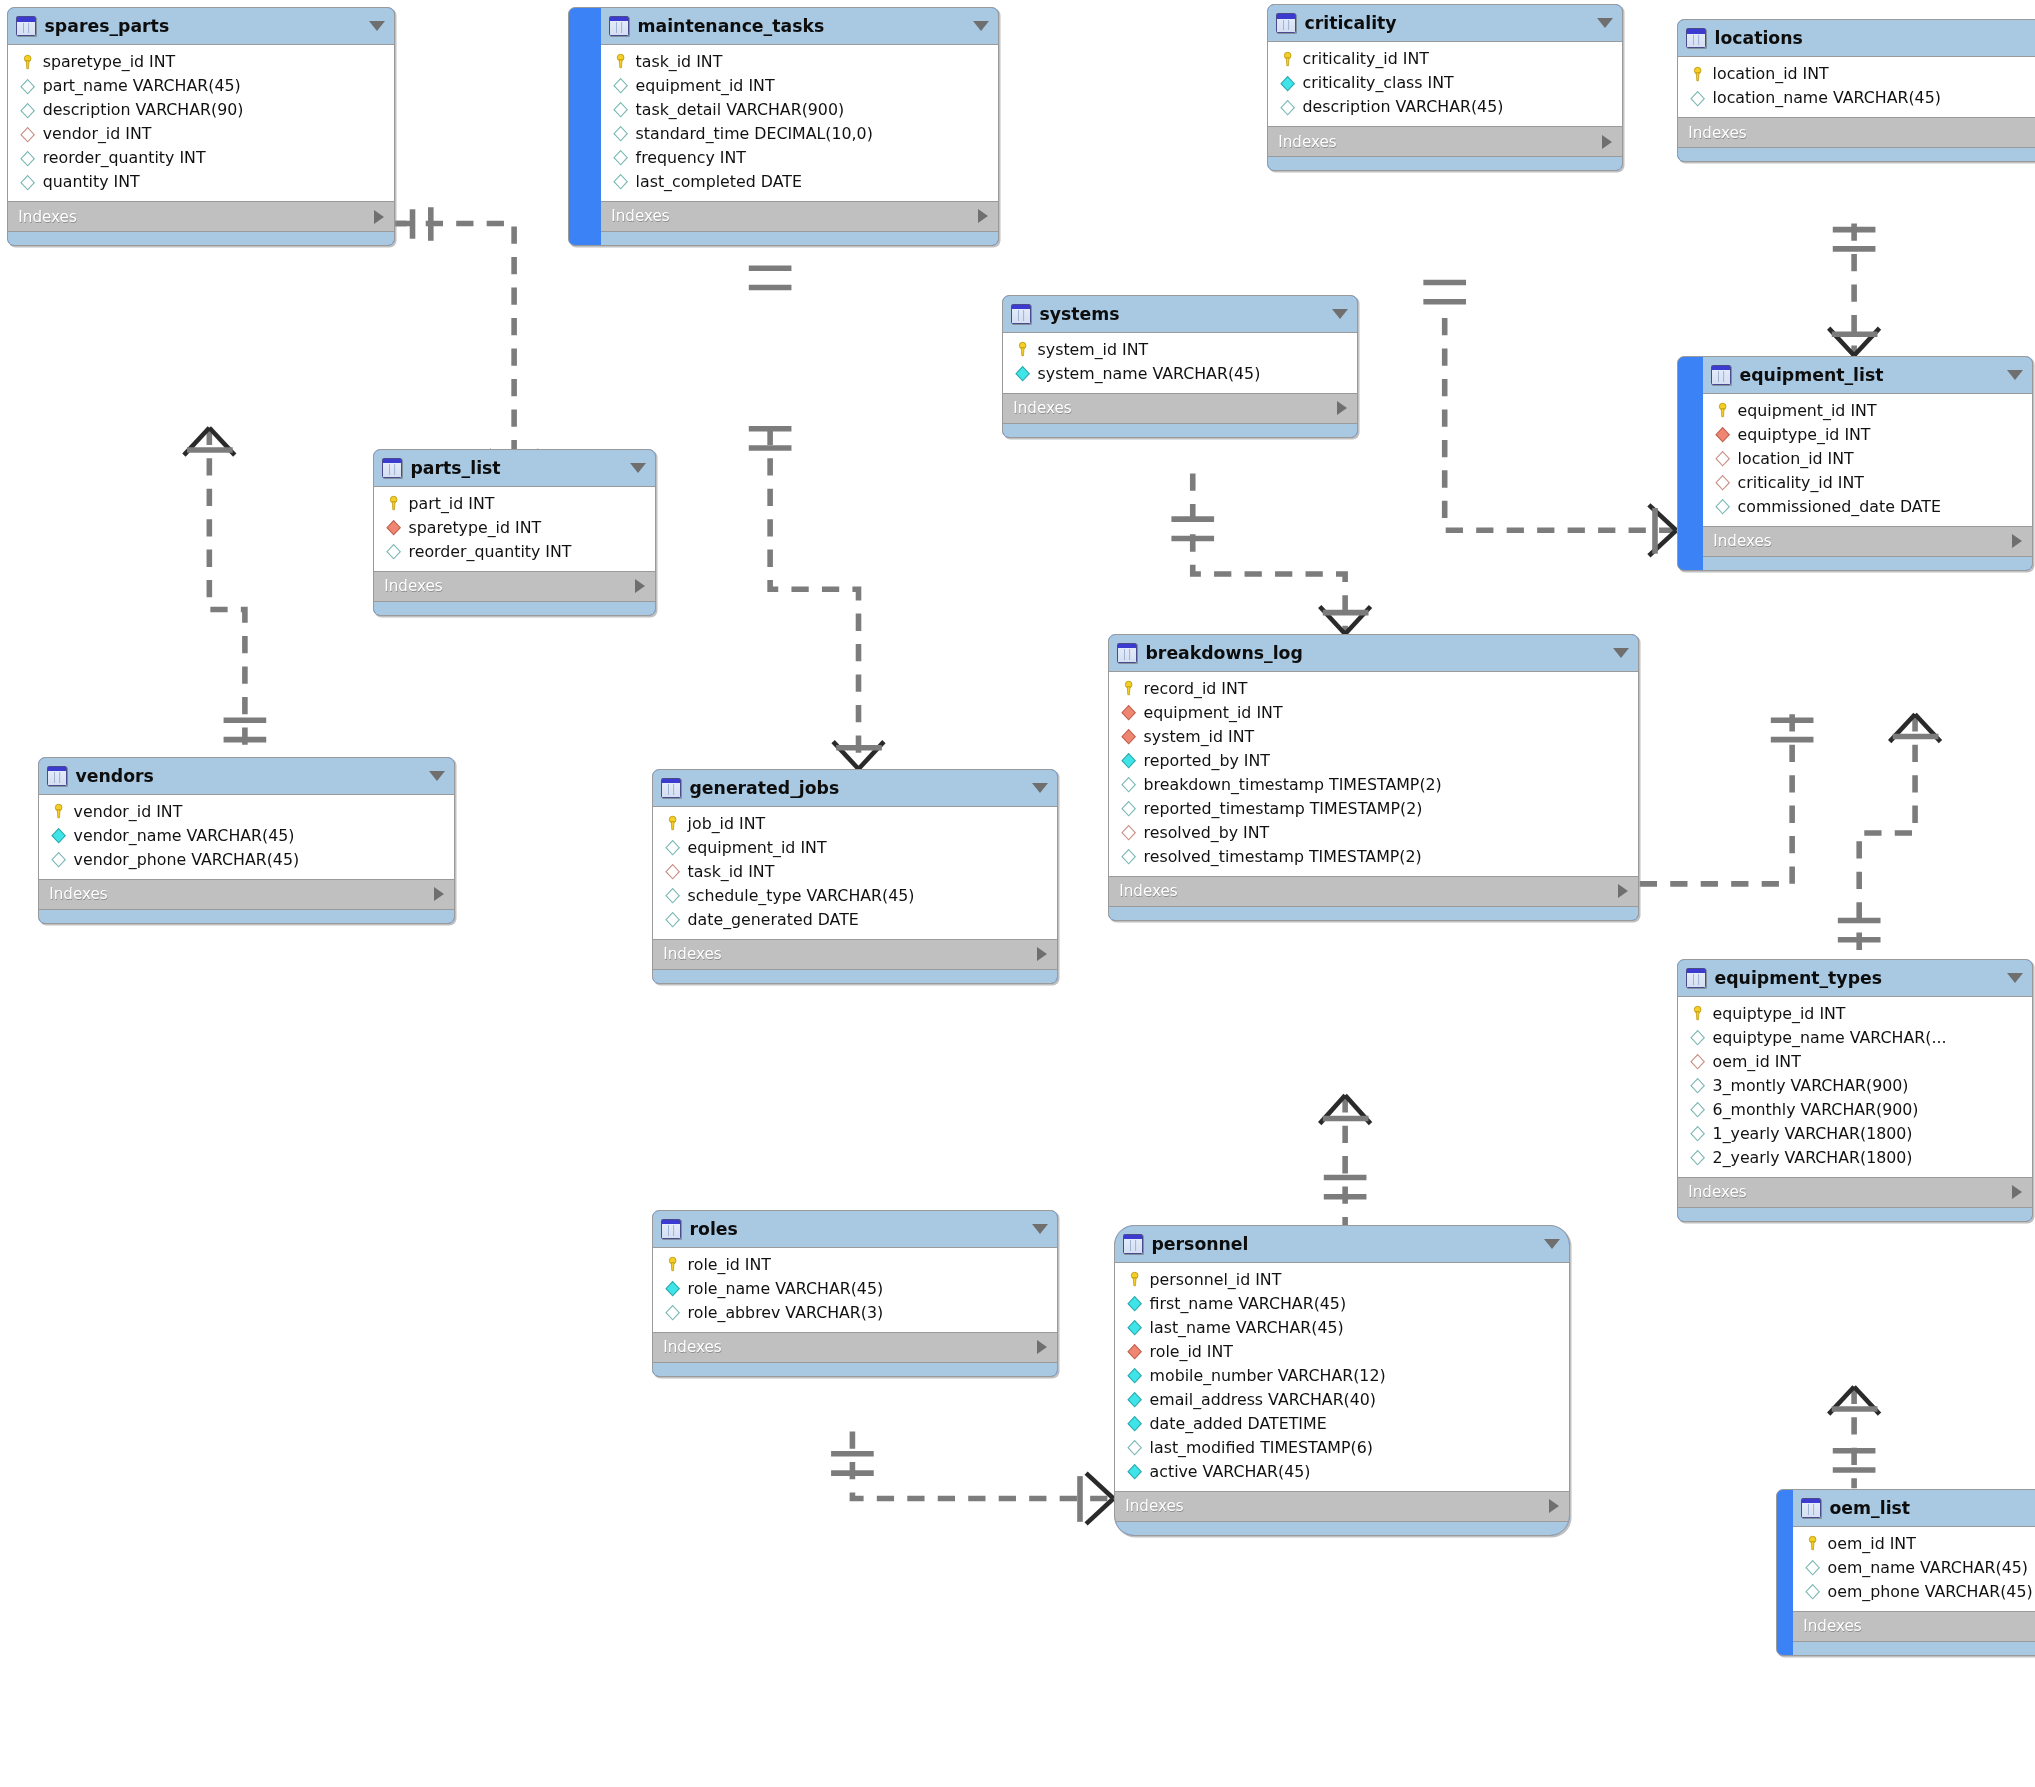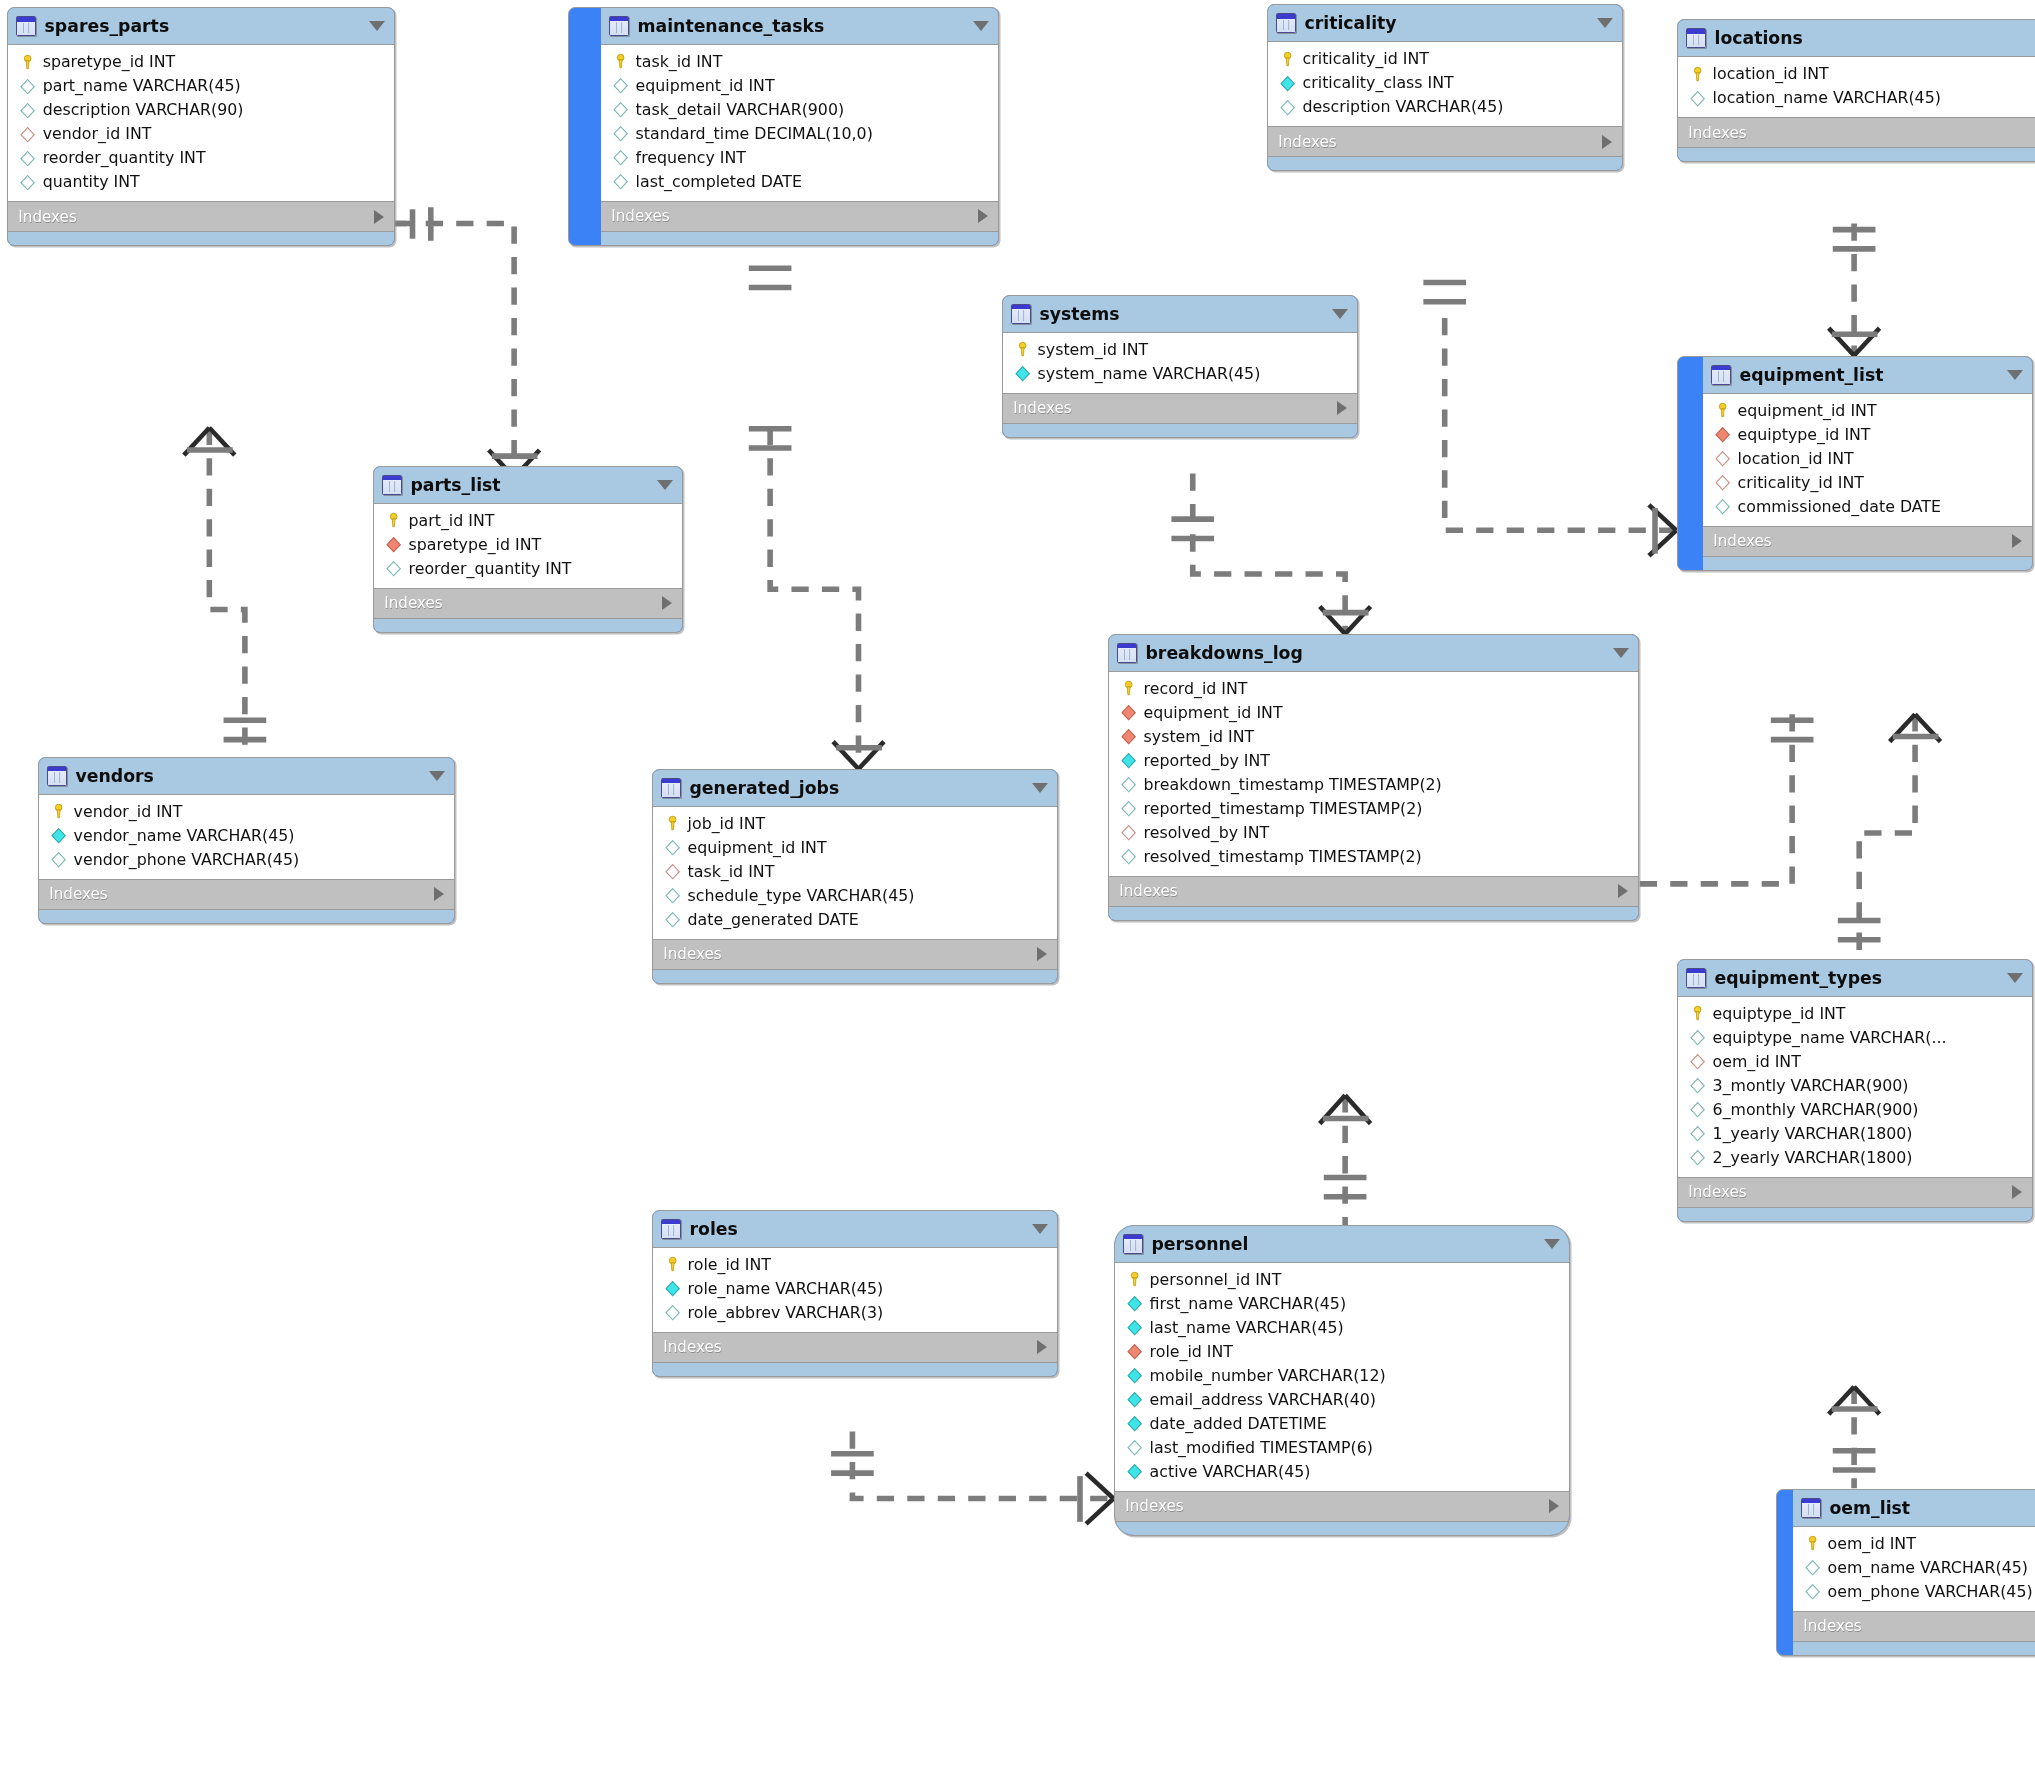--- a/index.html
+++ b/index.html
@@ -508,21 +508,21 @@
           </svg>
           <span class="col-txt">commissioned_date DATE</span>
         </div>
       </div>
       <div class="tbl-idx">
         <span class="idx-label">Indexes</span>
         <span class="idx-arrow"></span>
       </div>
       <div class="tbl-foot"></div>
     </div>
-    <div class="tbl" style="left: 373px; top: 466px; width: 310px;">
+    <div class="tbl" style="left: 373px; top: 449px; width: 283px;">
       <div class="tbl-hdr">
         <span class="tbl-icon"></span>
         <span class="tbl-title">parts_list</span>
         <span class="caret"></span>
       </div>
       <div class="tbl-cols">
         <div class="col">
           <svg width="17.3" height="17.3" viewBox="0 0 34 34" class="gl">
             <g>
               <circle cx="17" cy="9" r="6.5" fill="#f5cf28" stroke="#b89408" stroke-width="1.6"></circle>

